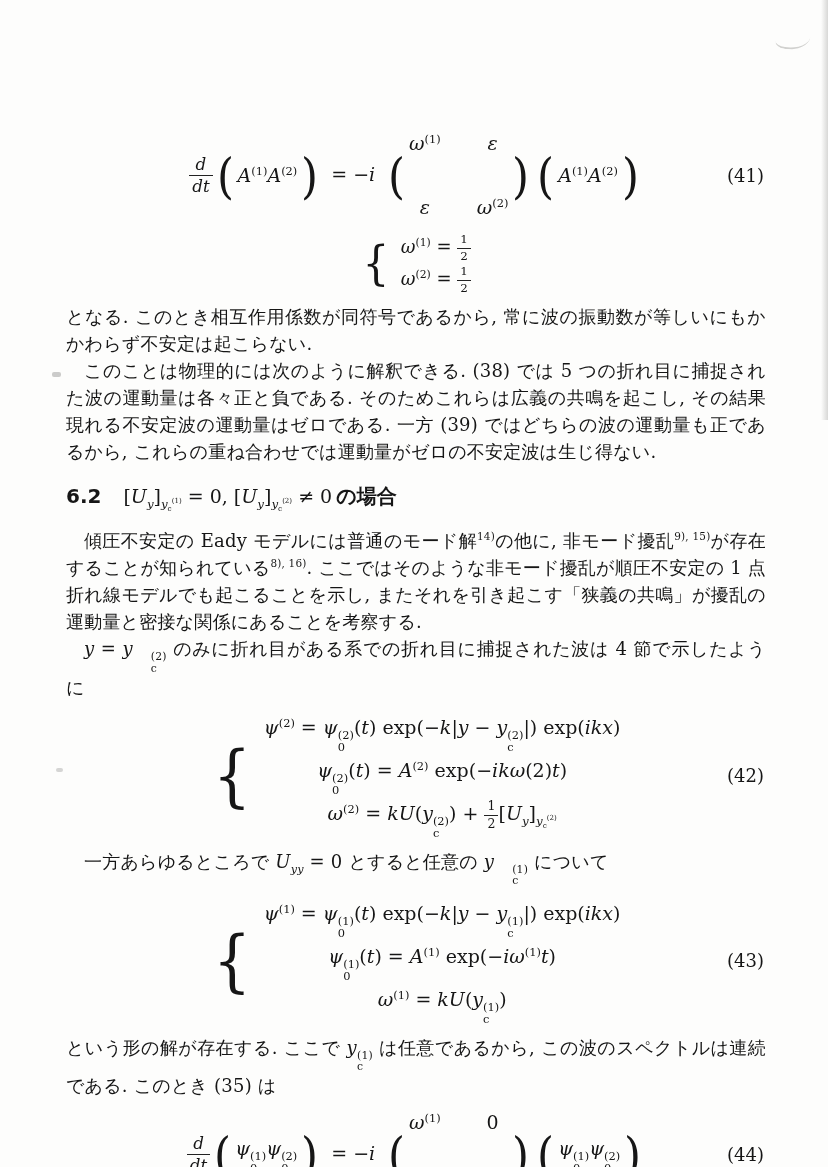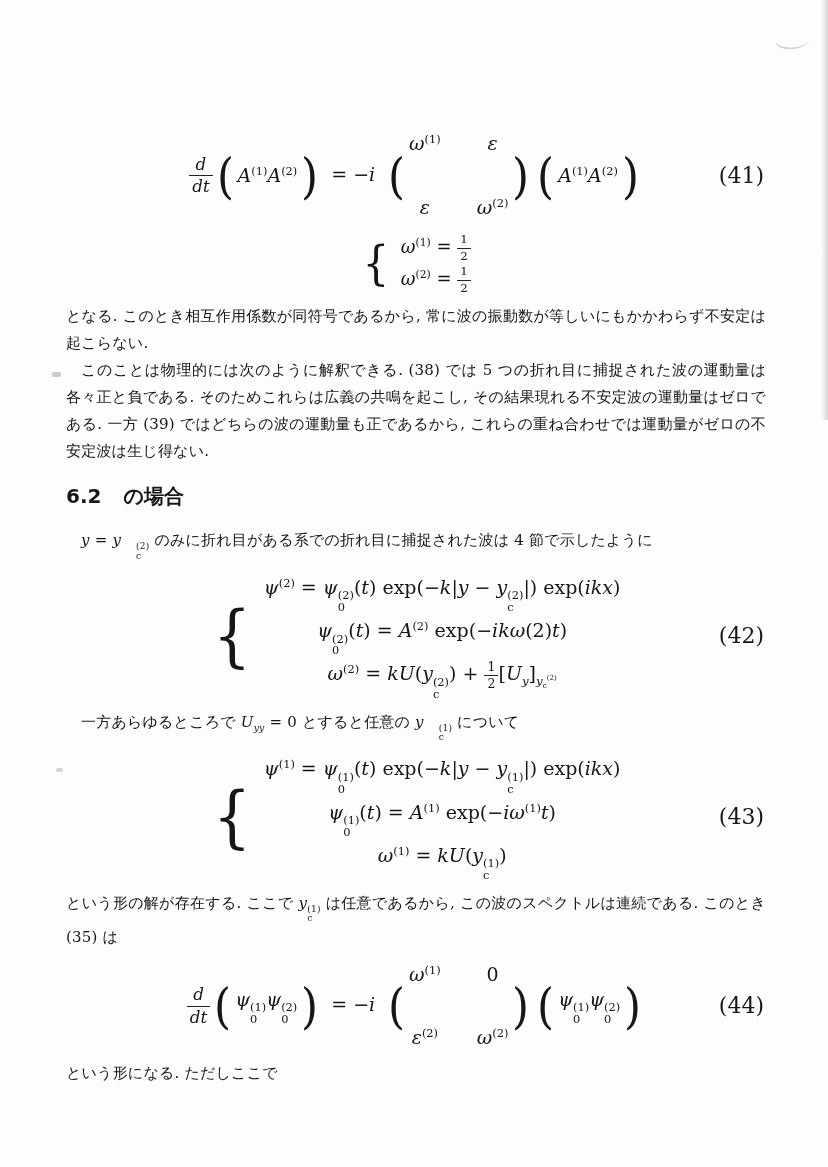--- a/index.html
+++ b/index.html
@@ -18,41 +18,41 @@
   .curl{position:absolute;right:18px;top:28px;width:34px;height:20px;
     border:none;border-bottom:2px solid #b5b5b2;border-radius:0 0 70% 30%;
     transform:rotate(8deg);opacity:.6;}
   .speck1{position:absolute;left:52px;top:372px;width:9px;height:5px;background:#9a9a98;opacity:.5;border-radius:2px;}
   .speck2{position:absolute;left:56px;top:768px;width:7px;height:4px;background:#a5a5a3;opacity:.45;border-radius:2px;}
 
   .content{position:absolute;left:66px;top:0;width:700px;padding-top:130px;}
 
   
   .para{
-    margin:0;font-size:15px;line-height:27px;letter-spacing:.2px;
+    margin:0;font-size:18px;line-height:27px;letter-spacing:.2px;
     text-align:justify;
   }
   .para.indent{text-indent:1em;}
   .para sup{font-size:58%;line-height:0;}
   .gap-top{margin-top:4px;}
 
   
   .section{
     margin:16px 0 16px 0;font-size:20px;font-weight:bold;line-height:30px;
     display:flex;align-items:flex-end;gap:4px;
     font-family:"DejaVu Serif","Liberation Serif",serif;
   }
   .sec-num{font-family:"DejaVu Sans","Liberation Sans",sans-serif;font-weight:bold;margin-right:18px;}
   .sec-math{font-weight:normal;font-size:19px;}
   .sec-suffix{font-family:"DejaVu Sans","Liberation Sans",sans-serif;font-weight:bold;}
 
   
   .eq{position:relative;text-align:center;font-size:19px;line-height:1.4;}
   .eq-body{display:inline-block;vertical-align:middle;}
-  .eq-num{position:absolute;right:2px;top:50%;transform:translateY(-50%);font-size:22px;}
+  .eq-num{position:absolute;right:2px;top:50%;transform:translateY(-50%);font-size:18px;}
   .eq41{margin:0 0 10px 0;min-height:54px;}
   .cond41{margin:0 0 8px 0;font-size:18px;}
   .eq-sys{margin:10px 0 8px 0;}
   .eq-mat{margin:10px 0 8px 0;min-height:62px;}
 
   
   .eq i, .para i, .sec-math i{font-style:italic;}
   .eq sup, .sec-math sup{font-size:60%;line-height:0;}
   .eq sub, .sec-math sub, .para sub{font-size:62%;line-height:0;}
   .frac{display:inline-flex;flex-direction:column;vertical-align:middle;
@@ -119,23 +119,25 @@
                 <span>2</span>
               </span></span>
           </span></span>
     </div>
 
     <p class="para gap-top">となる. このとき相互作用係数が同符号であるから, 常に波の振動数が等しいにもかかわらず不安定は起こらない.</p>
     <p class="para indent">このことは物理的には次のように解釈できる. (38) では 5 つの折れ目に捕捉された波の運動量は各々正と負である. そのためこれらは広義の共鳴を起こし, その結果現れる不安定波の運動量はゼロである. 一方 (39) ではどちらの波の運動量も正であるから, これらの重ね合わせでは運動量がゼロの不安定波は生じ得ない.</p>
 
     <h2 class="section">
       <span class="sec-num">6.2</span>
+      <span class="sec-math">[<i>U</i><sub><i>y</i></sub>]<sub><i>y</i><sub>c</sub><sup>(1)</sup></sub> = 0, [<i>U</i><sub><i>y</i></sub>]<sub><i>y</i><sub>c</sub><sup>(2)</sup></sub> ≠ 0</span>
       <span class="sec-suffix">の場合</span>
     </h2>
 
+    <p class="para indent">傾圧不安定の Eady モデルには普通のモード解<sup>14)</sup>の他に, 非モード擾乱<sup>9), 15)</sup>が存在することが知られている<sup>8), 16)</sup>. ここではそのような非モード擾乱が順圧不安定の 1 点折れ線モデルでも起こることを示し, またそれを引き起こす「狭義の共鳴」が擾乱の運動量と密接な関係にあることを考察する.</p>
     <p class="para indent"><i>y</i> = <i>y</i><span class="ss">
           <span>(2)</span>
           <span>c</span>
         </span> のみに折れ目がある系での折れ目に捕捉された波は 4 節で示したように</p>
 
     <div class="eq eq-sys">
       <span class="eq-body"><span class="brace b3">{</span><span class="lines">
             <span><i>ψ</i><sup>(2)</sup> = <i>ψ</i><span class="ss">
                 <span>(2)</span>
                 <span>0</span>

